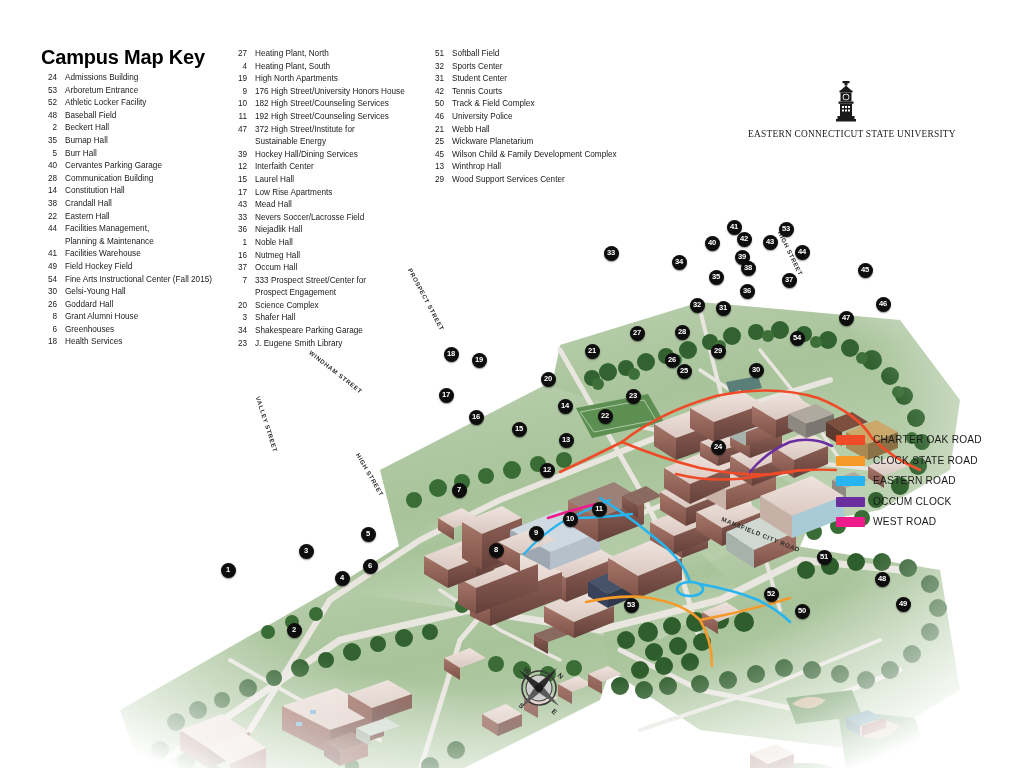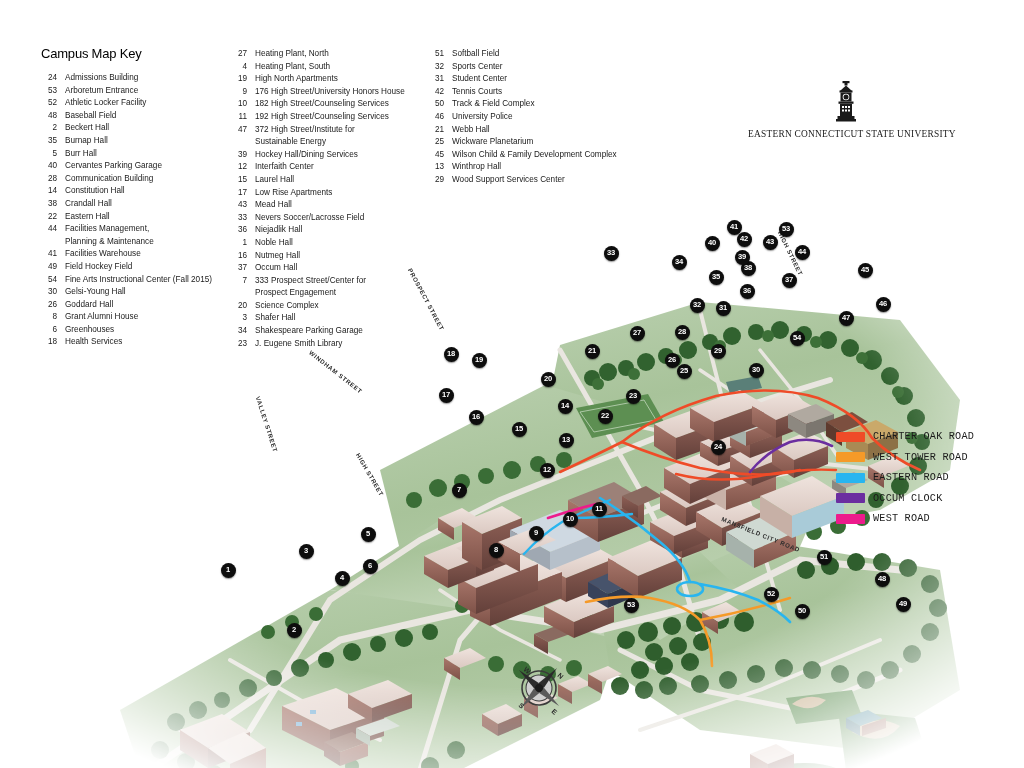--- a/index.html
+++ b/index.html
@@ -7,21 +7,21 @@
     width: 1024px; height: 768px;
     background: #ffffff;
     font-family: "Liberation Sans", sans-serif;
     overflow: hidden;
   }
   #page { position: relative; width: 1024px; height: 768px; background: #fff; }
 
   
   #key-title {
     position: absolute; left: 41px; top: 46px;
-    font-size: 13px; font-weight: normal; color: #000;
+    font-size: 20px; font-weight: bold; color: #000;
     letter-spacing: -0.2px;
     text-align: center;
   }
   .key-col { position: absolute; font-size: 8.2px; color: #1a1a1a; line-height: 1.28; }
   #key-col-1 { left: 41px;  top: 73px;  width: 180px; }
   #key-col-2 { left: 231px; top: 49px;  width: 190px; }
   #key-col-3 { left: 428px; top: 49px;  width: 200px; }
   .key-row { display: flex; margin-bottom: 2.1px; }
   .key-num {
     width: 16px; flex: 0 0 16px; text-align: right;
@@ -55,21 +55,21 @@
 
   
   .street-label {
     position: absolute; font-size: 6.1px; font-weight: bold;
     color: #2b2b2b; letter-spacing: 0.7px; white-space: nowrap;
     transform-origin: left center;
   }
 
   
   #road-legend { position: absolute; left: 836px; top: 428px; }
-  .road-row { display: flex; align-items: center; height: 17px; margin-bottom: 3.5px; font-family: Liberation Mono, monospace; }
+  .road-row { display: flex; align-items: flex-end; height: 17px; margin-bottom: 3.5px; }
   .road-swatch { width: 29px; height: 10px; flex: 0 0 29px; margin-right: 8px; border-radius: 1px; }
   .road-name { font-size: 10.2px; color: #1a1a1a; letter-spacing: 0.2px; white-space: nowrap; }
 
   
   #compass { position: absolute; left: 503px; top: 652px; width: 72px; height: 72px; }
 </style>
 </head>
 <body>
 
 <div id="page">
@@ -803,21 +803,21 @@
       </div>
   </div>
 
   <div id="road-legend">
       <div class="road-row">
         <span class="road-swatch" style="background: rgb(239, 75, 40);"></span>
         <span class="road-name">CHARTER OAK ROAD</span>
       </div>
       <div class="road-row">
         <span class="road-swatch" style="background: rgb(245, 154, 40);"></span>
-        <span class="road-name">WEST TOWER ROAD</span>
+        <span class="road-name">CLOCK STATE ROAD</span>
       </div>
       <div class="road-row">
         <span class="road-swatch" style="background: rgb(40, 181, 239);"></span>
         <span class="road-name">EASTERN ROAD</span>
       </div>
       <div class="road-row">
         <span class="road-swatch" style="background: rgb(107, 46, 160);"></span>
         <span class="road-name">OCCUM CLOCK</span>
       </div>
       <div class="road-row">

